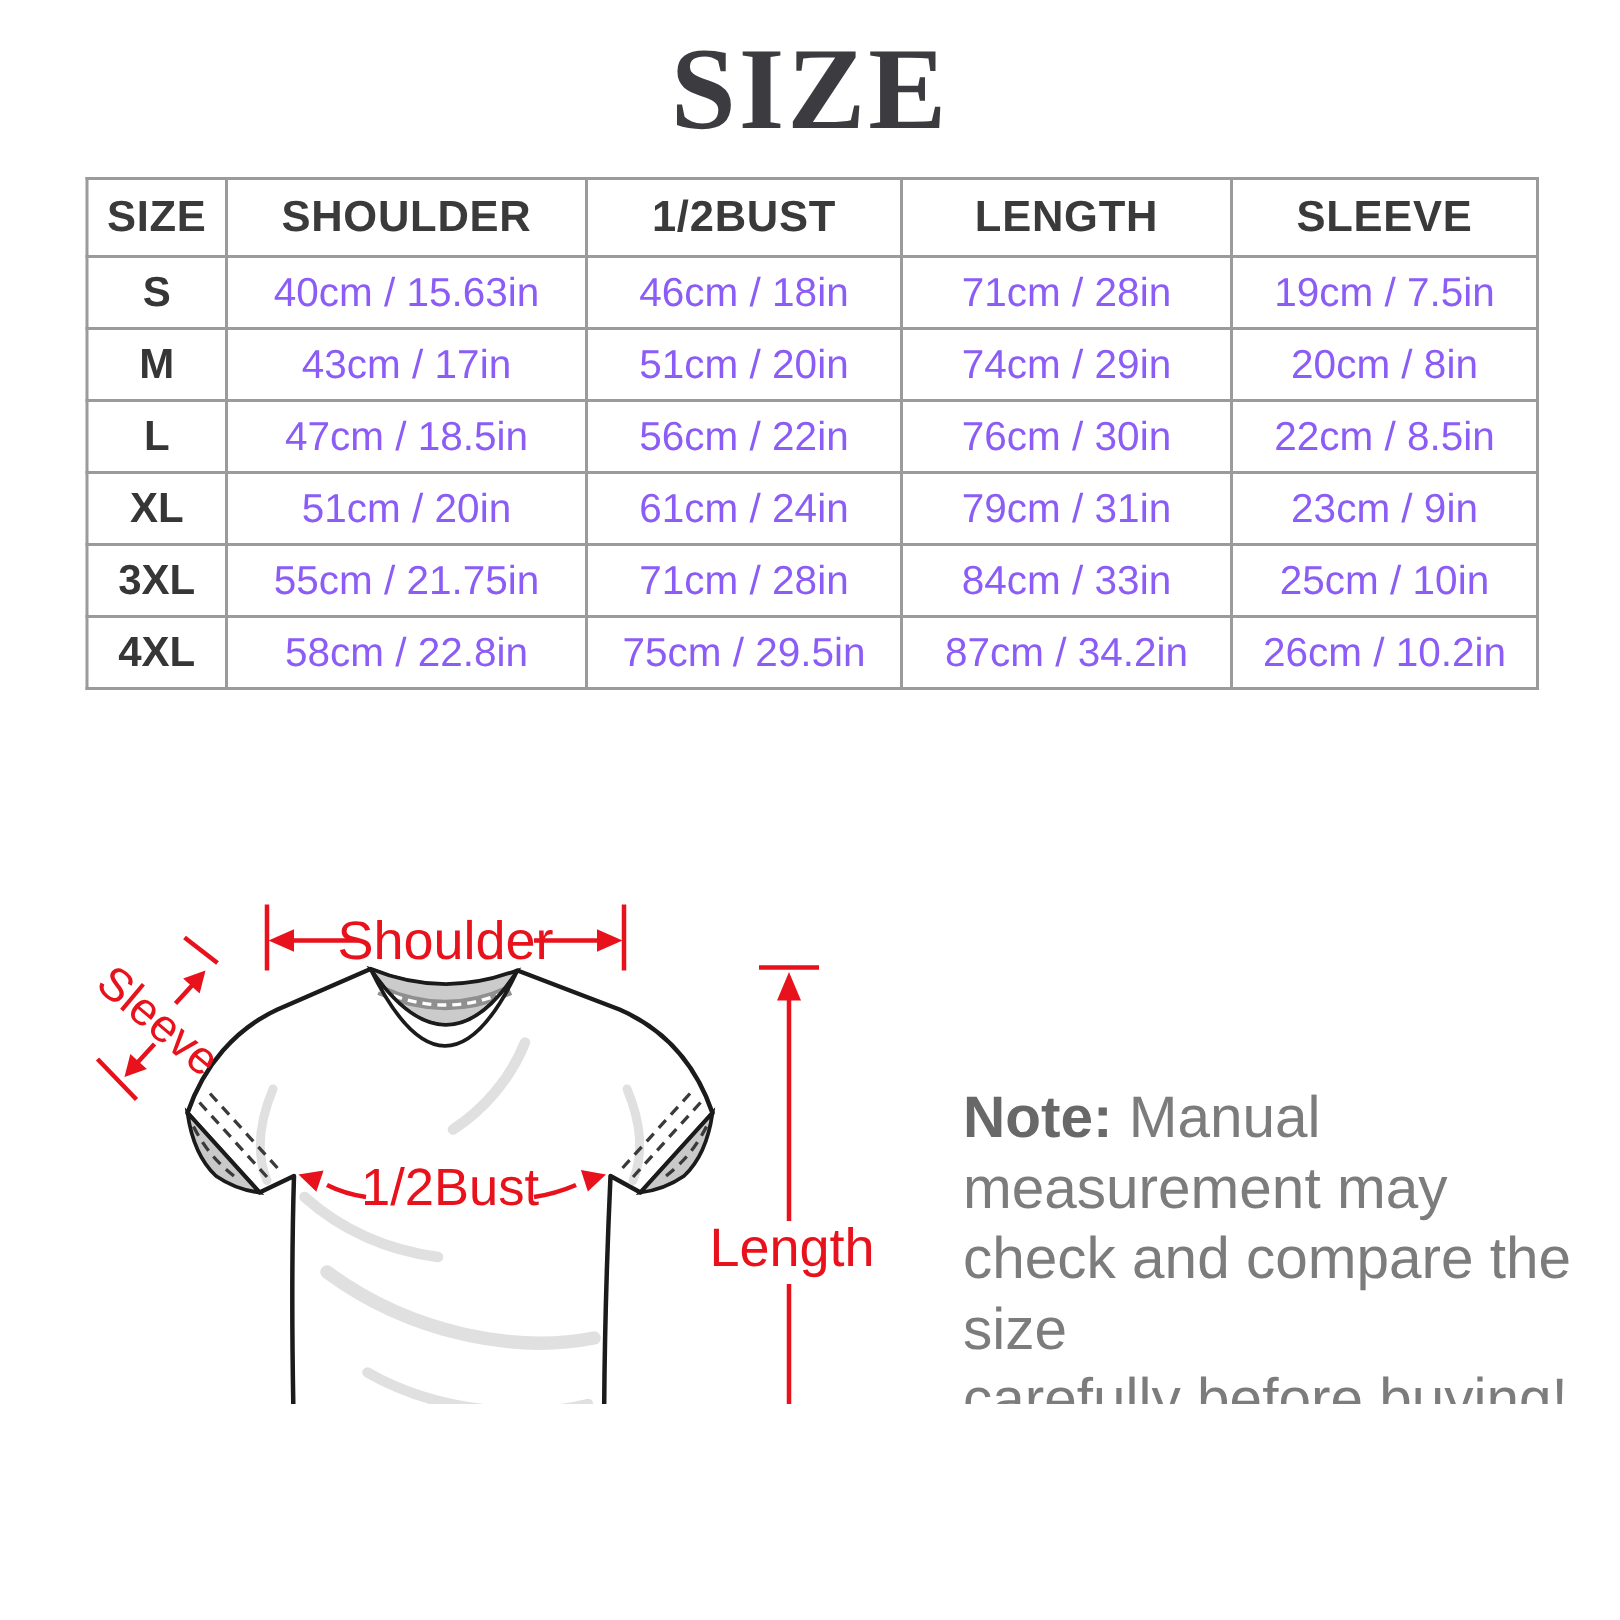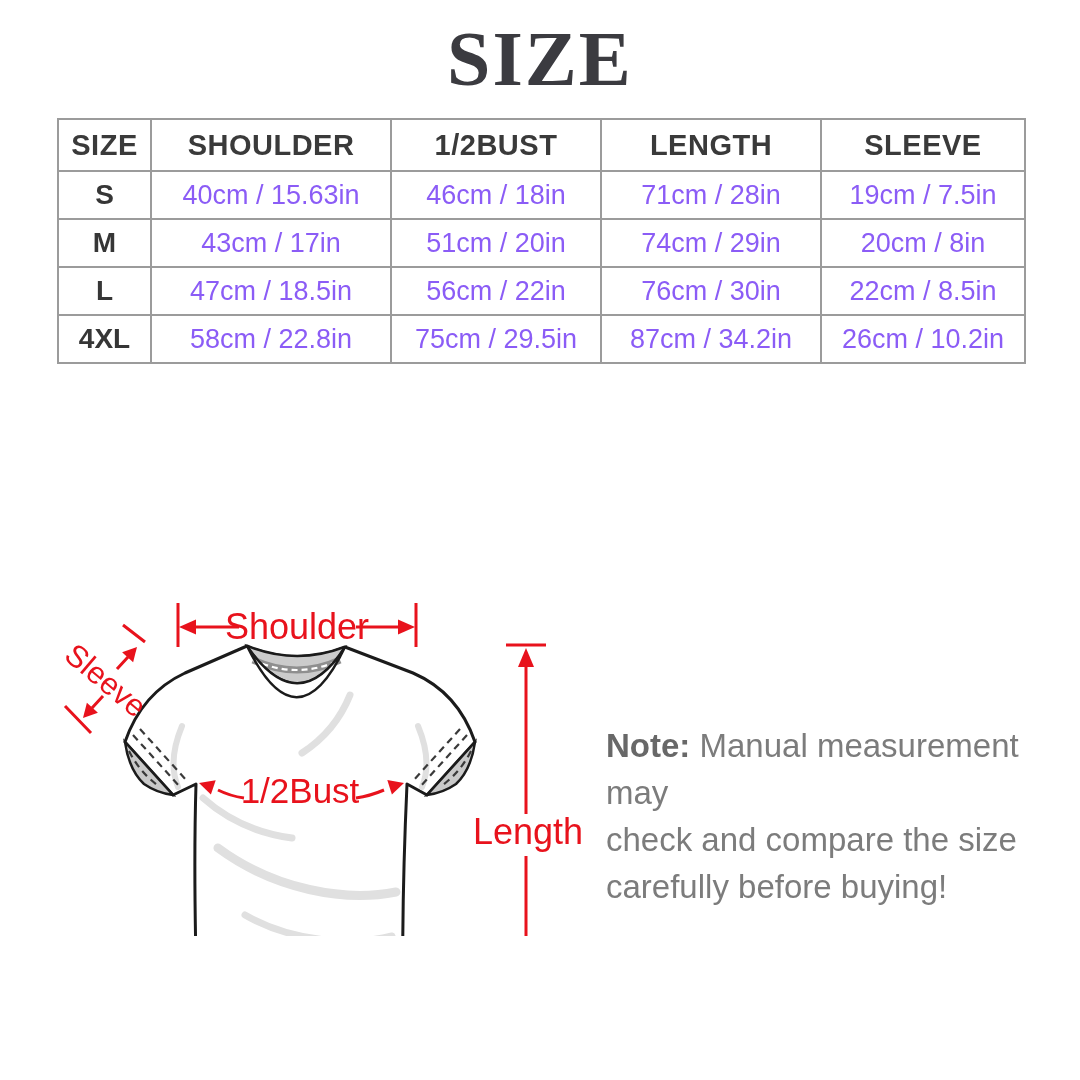--- a/index.html
+++ b/index.html
@@ -26,22 +26,22 @@
     height:50px; font-size:29px; font-weight:bold; color:#3a3a3a; letter-spacing:.5px;
   }
   .size-table td { height:46px; font-size:27px; color:#8b5cf6; font-weight:normal; }
   .size-table td.size-cell { font-weight:bold; color:#363636; font-size:28px; }
   
   .diagram-svg { position:absolute; left:40px; top:590px; width:560px; height:490px; }
   .annot { color:#e8121c; }
   .annot text { font-family:"Liberation Sans","DejaVu Sans",sans-serif; }
   
   .note {
-    position:absolute; left:606px; top:722px; width:430px;
-    font-size:33px; line-height:47px; color:#7c7c7c;
+    position:absolute; left:642px; top:722px; width:430px;
+    font-size:39px; line-height:47px; color:#7c7c7c;
   }
   .note .note-label { font-weight:bold; color:#686868; }
 </style>
 </head>
 <body>
 
 <div class="canvas">
 
   <div class="page-title">SIZE</div>
 
@@ -76,20 +76,34 @@
           <td>51cm / 20in</td>
           <td>74cm / 29in</td>
           <td>20cm / 8in</td>
         </tr>
         <tr>
           <td class="size-cell">L</td>
           <td>47cm / 18.5in</td>
           <td>56cm / 22in</td>
           <td>76cm / 30in</td>
           <td>22cm / 8.5in</td>
+        </tr>
+        <tr>
+          <td class="size-cell">XL</td>
+          <td>51cm / 20in</td>
+          <td>61cm / 24in</td>
+          <td>79cm / 31in</td>
+          <td>23cm / 9in</td>
+        </tr>
+        <tr>
+          <td class="size-cell">3XL</td>
+          <td>55cm / 21.75in</td>
+          <td>71cm / 28in</td>
+          <td>84cm / 33in</td>
+          <td>25cm / 10in</td>
         </tr>
         <tr>
           <td class="size-cell">4XL</td>
           <td>58cm / 22.8in</td>
           <td>75cm / 29.5in</td>
           <td>87cm / 34.2in</td>
           <td>26cm / 10.2in</td>
         </tr>
       </tbody>
   </table>

